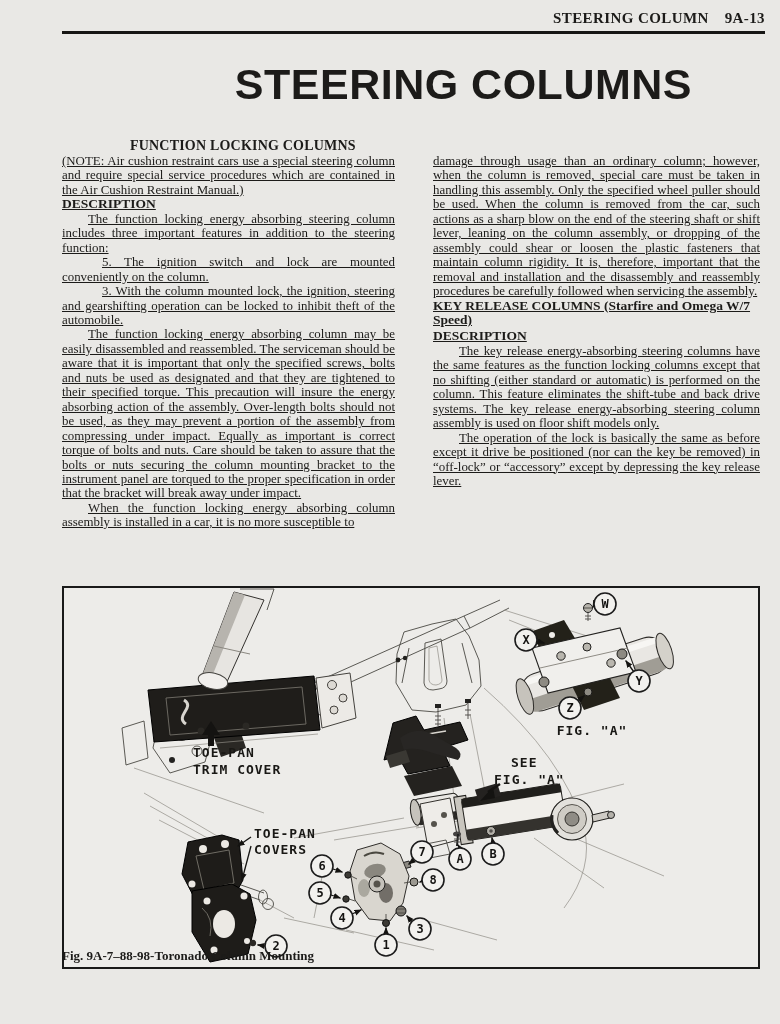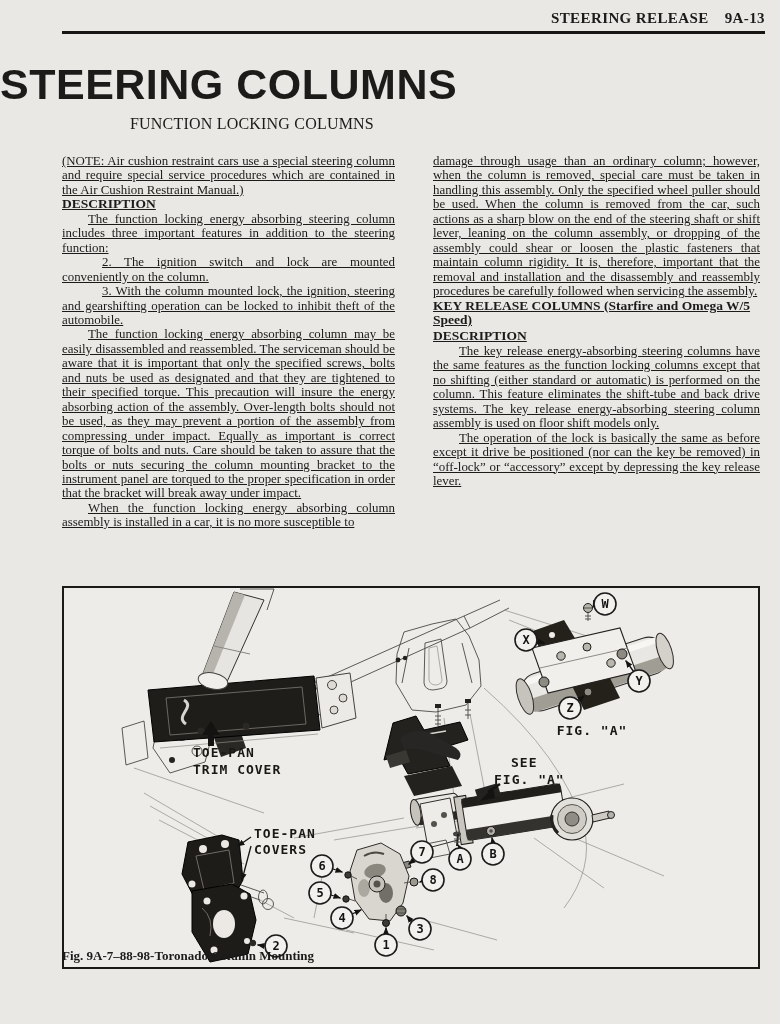--- a/index.html
+++ b/index.html
@@ -5,24 +5,24 @@
   html,body{margin:0;padding:0;}
   body{
     width:780px;height:1024px;position:relative;overflow:hidden;
     background:#e9e8e5;color:#1c1b19;
     font-family:"Liberation Serif", serif;
   }
   .hdr{position:absolute;top:10px;left:62px;width:703px;text-align:right;
        font-weight:bold;font-size:15px;letter-spacing:.4px;}
   .hdr .pg{margin-left:16px;margin-top:6px;}
   .rule{position:absolute;top:31px;left:62px;width:703px;height:3px;background:#171614;}
-  .title{position:absolute;top:60px;left:0;width:692px;text-align:left;
+  .title{position:absolute;top:60px;left:0;width:692px;text-align:right;
          font-family:"Liberation Sans", sans-serif;font-weight:bold;
          font-size:43px;letter-spacing:.5px;}
-  .subhead{position:absolute;top:115px;left:130px;font-weight:normal;font-size:16px;letter-spacing:.2px;}
+  .subhead{position:absolute;top:138px;left:130px;font-weight:bold;font-size:14px;letter-spacing:.2px;}
   .col{position:absolute;top:154px;font-size:12.9px;line-height:14.45px;
        text-align:justify;}
   .col.left{left:62px;width:333px;}
   .col.right{left:433px;width:327px;}
   .col p{margin:0;text-decoration:underline;}
   .col p.ind{text-indent:26px;}
   .col p.ind2{text-indent:40px;}
   .h-desc{font-weight:bold;font-size:13.5px;margin:15px 0 1px 0;}
   .h-key{font-weight:bold;font-size:13.5px;margin:13px 0 6px 0;text-align:left;}
   .figure{position:absolute;left:62px;top:586px;width:694px;height:379px;
@@ -34,40 +34,40 @@
            fill:#191815;letter-spacing:1px;}
   text.co{font-family:"DejaVu Sans Mono", monospace;font-weight:bold;font-size:12px;fill:#141311;}
   .thin{stroke:#4a4843;stroke-width:.9;fill:none;}
   .faint{stroke:#8f8c85;stroke-width:.7;fill:none;}
   .arr{stroke:#141311;stroke-width:1.3;fill:none;}
 </style>
 </head>
 <body>
 
 <div class="hdr">
-  <span>STEERING RELEASE</span><span class="pg">9A-13</span>
+  <span>STEERING COLUMN</span><span class="pg">9A-13</span>
 </div>
 <div class="rule"></div>
 
 <div class="title">STEERING COLUMNS</div>
 <div class="subhead">FUNCTION LOCKING COLUMNS</div>
 
 <div class="col left">
   <p>(NOTE: Air cushion restraint cars use a special steering column and require special service procedures which are contained in the Air Cushion Restraint Manual.)</p>
   <p class="h-desc">DESCRIPTION</p>
   <p class="ind">The function locking energy absorbing steering column includes three important features in addition to the steering function:</p>
-  <p class="ind2">2. The ignition switch and lock are mounted conveniently on the column.</p>
+  <p class="ind2">5. The ignition switch and lock are mounted conveniently on the column.</p>
   <p class="ind2">3. With the column mounted lock, the ignition, steering and gearshifting operation can be locked to inhibit theft of the automobile.</p>
   <p class="ind">The function locking energy absorbing column may be easily disassembled and reassembled. The serviceman should be aware that it is important that only the specified screws, bolts and nuts be used as designated and that they are tightened to their specified torque. This precaution will insure the energy absorbing action of the assembly. Over-length bolts should not be used, as they may prevent a portion of the assembly from compressing under impact. Equally as important is correct torque of bolts and nuts. Care should be taken to assure that the bolts or nuts securing the column mounting bracket to the instrument panel are torqued to the proper specification in order that the bracket will break away under impact.</p>
   <p class="ind">When the function locking energy absorbing column assembly is installed in a car, it is no more susceptible to</p>
 </div>
 
 <div class="col right">
   <p>damage through usage than an ordinary column; however, when the column is removed, special care must be taken in handling this assembly. Only the specified wheel puller should be used. When the column is removed from the car, such actions as a sharp blow on the end of the steering shaft or shift lever, leaning on the column assembly, or dropping of the assembly could shear or loosen the plastic fasteners that maintain column rigidity. It is, therefore, important that the removal and installation and the disassembly and reassembly procedures be carefully followed when servicing the assembly.</p>
-  <p class="h-key">KEY RELEASE COLUMNS (Starfire and Omega W/5 Speed)</p>
+  <p class="h-key">KEY RELEASE COLUMNS (Starfire and Omega W/7 Speed)</p>
   <p class="h-desc" style="margin-top:2px;">DESCRIPTION</p>
   <p class="ind">The key release energy-absorbing steering columns have the same features as the function locking columns except that no shifting (either standard or automatic) is performed on the column. This feature eliminates the shift-tube and back drive systems. The key release energy-absorbing steering column assembly is used on floor shift models only.</p>
   <p class="ind">The operation of the lock is basically the same as before except it drive be positioned (nor can the key be removed) in “off-lock” or “accessory” except by depressing the key release lever.</p>
 </div>
 
 <div class="figure">
 <svg width="694" height="379" viewBox="0 0 694 379" xmlns="http://www.w3.org/2000/svg">
   <defs>
     <marker id="ah" markerWidth="9" markerHeight="8" refX="6.5" refY="3" orient="auto" markerUnits="userSpaceOnUse">
       <path d="M0,0 L7.5,3 L0,6 Z" fill="#141311"></path>

